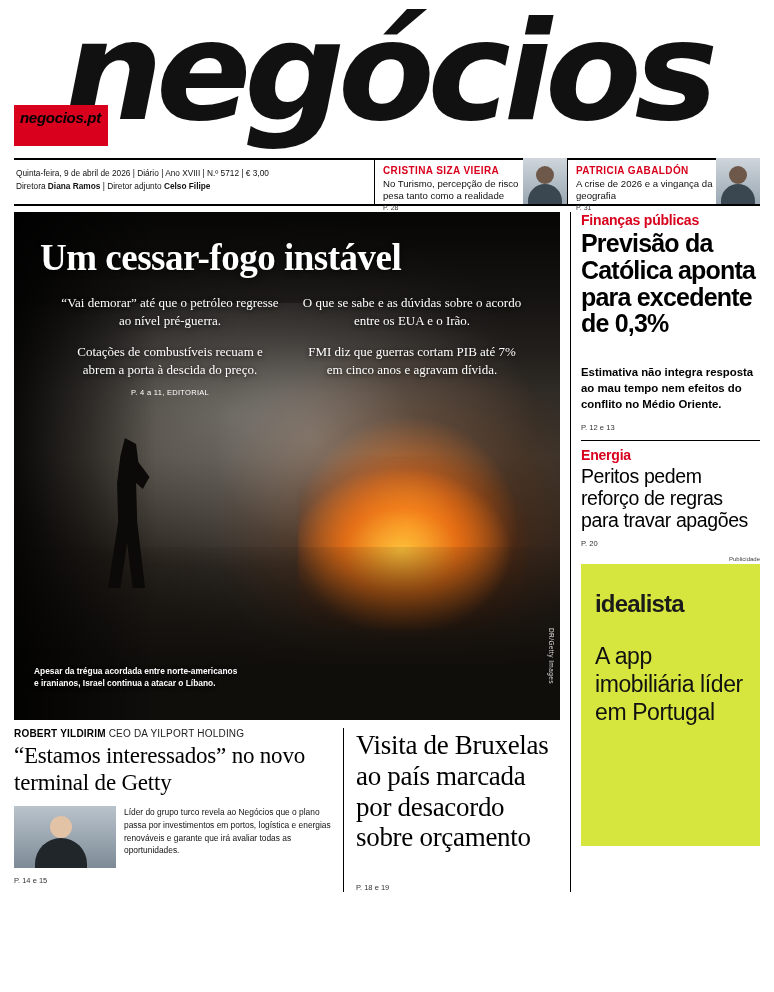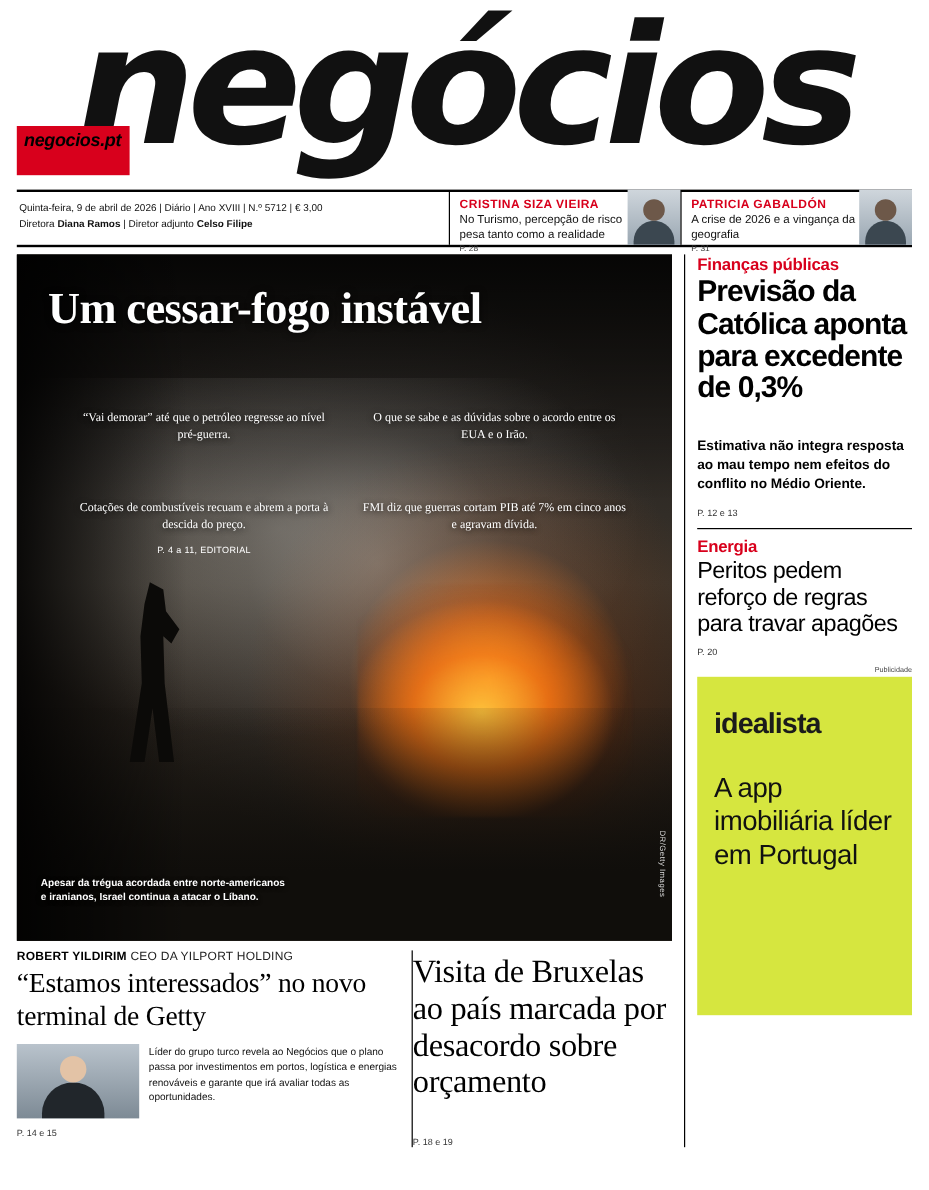--- a/index.html
+++ b/index.html
@@ -120,21 +120,21 @@
     margin: 6px 14px 0 14px;
     gap: 10px;
   }
   .left-col { width: 546px; flex: 0 0 546px; }
   .right-col { width: 190px; flex: 0 0 190px; }
 
   
   .lead {
     position: relative;
     width: 546px;
-    height: 572px;
+    height: 508px;
     overflow: hidden;
     background: #1a1713;
   }
   .photo {
     position: absolute;
     inset: 0;
     background:
       radial-gradient(circle at 72% 62%, rgba(255,170,40,0.95) 0%, rgba(255,110,10,0.65) 10%, rgba(120,50,10,0.25) 22%, rgba(0,0,0,0) 38%),
       radial-gradient(circle at 55% 45%, rgba(210,200,190,0.35) 0%, rgba(120,115,110,0.18) 25%, rgba(0,0,0,0) 55%),
       linear-gradient(180deg, #1c1a17 0%, #2a2622 28%, #3a342c 48%, #2a241e 66%, #17140f 100%);
@@ -182,26 +182,25 @@
   .lead-subs {
     position: absolute;
     left: 46px; right: 14px; top: 82px;
     display: flex;
     gap: 22px;
     color: #fff;
   }
   .sub-col { width: 220px; }
   .sub-item {
     font-family: "Liberation Serif", serif;
-    font-size: 10px;
+    font-size: 13px;
     line-height: 1.35;
     text-align: center;
     margin-bottom: 14px;
     text-shadow: 0 1px 5px rgba(0,0,0,0.85);
-    margin-top: 48px;
   }
   .sub-ref {
     font-family: "Liberation Sans", sans-serif;
     font-size: 7.5px;
     font-weight: 400;
     letter-spacing: 0.3px;
     text-align: center;
     color: #fff;
     margin-top: -4px;
   }
@@ -221,20 +220,21 @@
     color: #ddd;
     font-size: 6.5px;
     writing-mode: vertical-rl;
     letter-spacing: 0.4px;
   }
 
   
   .bottom-left {
     display: flex;
     margin-top: 8px;
+    gap: 12px;
   }
   .interview { width: 330px; flex: 0 0 330px; border-right: 1px solid #000; padding-right: 12px; }
   .interview-kicker {
     font-size: 10px;
     letter-spacing: 0.2px;
     margin-bottom: 4px;
   }
   .interview-kicker b { font-weight: 700; }
   .interview-kicker span { font-weight: 400; color: #222; }
   .interview-quote {

